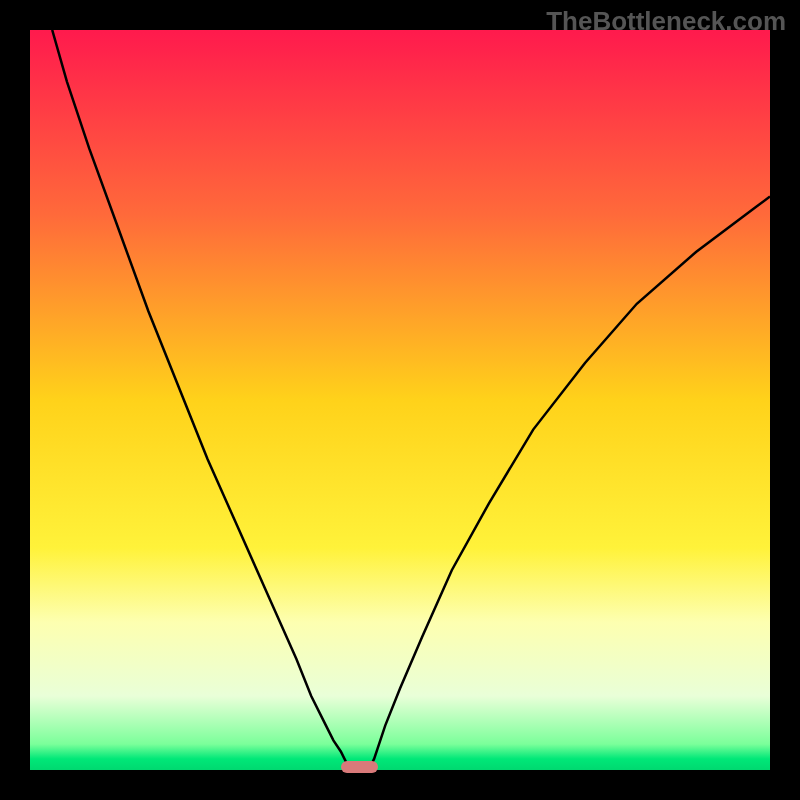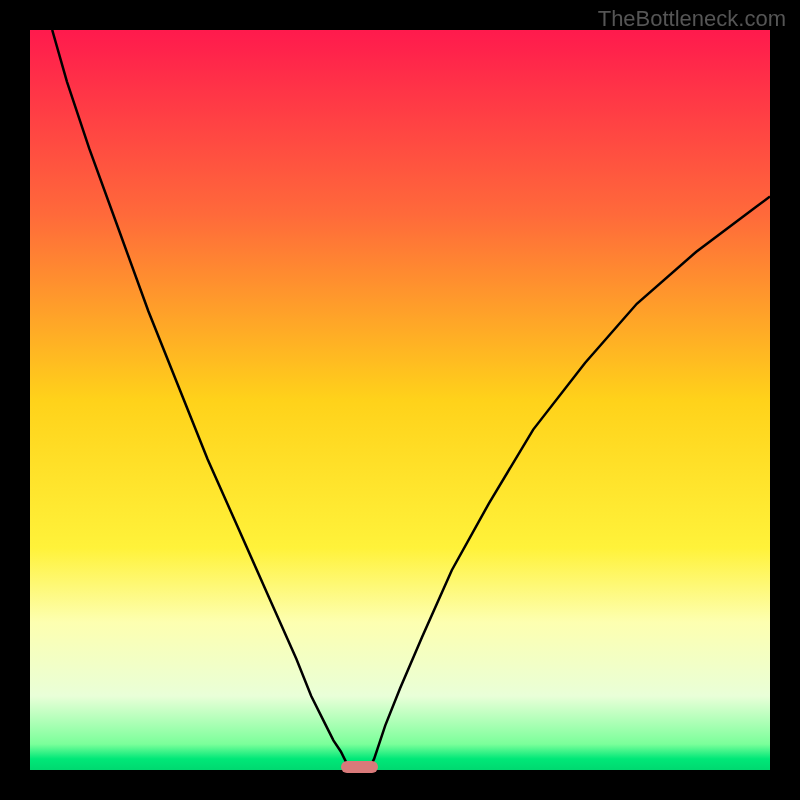--- a/index.html
+++ b/index.html
@@ -9,22 +9,22 @@
     height: 800px;
     background: #000;
     position: relative;
     font-family: Arial, sans-serif;
   }
   .attribution {
     position: absolute;
     top: 6px;
     right: 14px;
     color: #555;
-    font-size: 22px;
-    font-weight: 400;
+    font-size: 26px;
+    font-weight: 700;
     z-index: 10;
   }
   .chart-area {
     position: absolute;
     left: 30px;
     top: 30px;
     width: 740px;
     height: 740px;
   }
   .gradient-bg {

